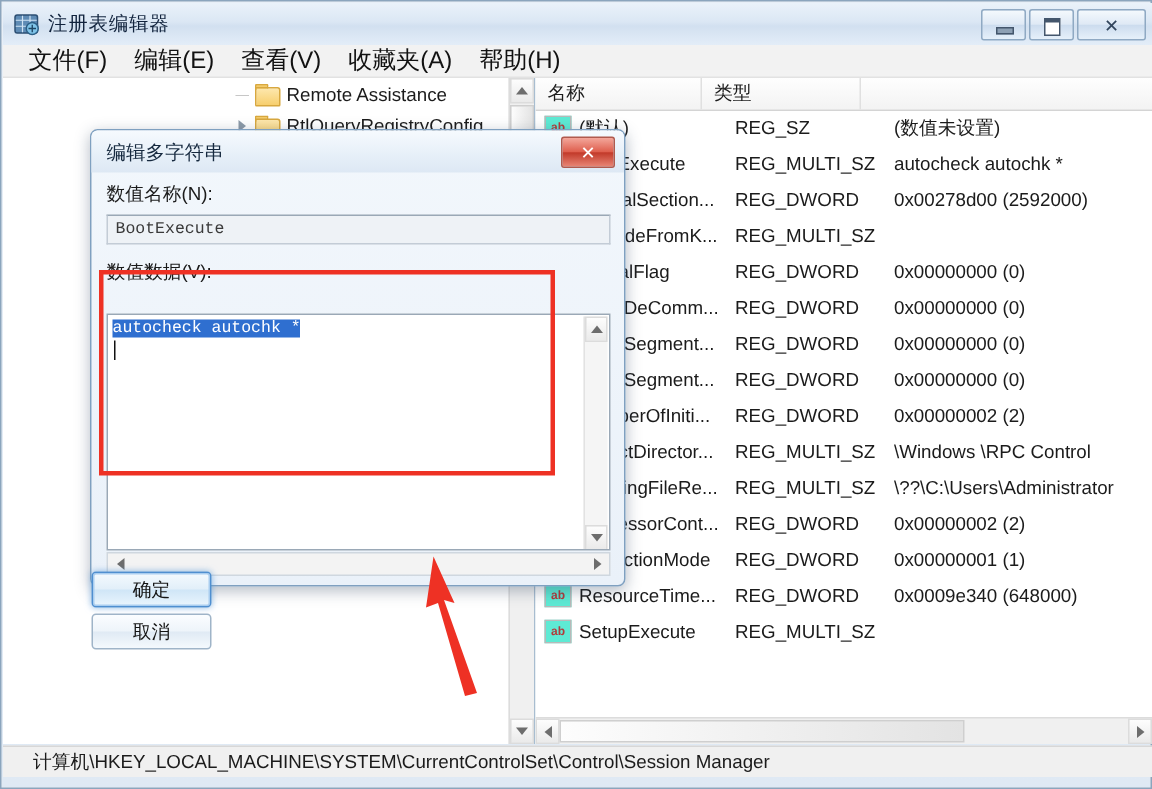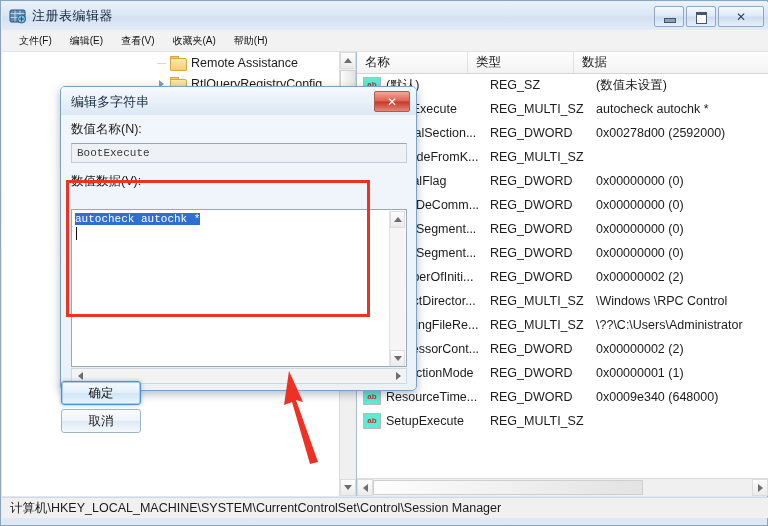--- a/index.html
+++ b/index.html
@@ -69,21 +69,21 @@
   .menubar {
     position: absolute; left: 1px; top: 29px;
     width: 766px; height: 22px;
     background: #f2f2f2;
     display: flex; align-items: center;
     padding-left: 8px;
     box-sizing: border-box;
     border-bottom: 1px solid #e2e2e2;
   }
   .menu-item {
-    font-size: 10px; color: #121212;
+    font-size: 16px; color: #121212;
     padding: 2px 9px;
     white-space: nowrap;
     cursor: default;
   }
 
   
   .content {
     position: absolute; left: 1px; top: 51px;
     width: 766px; height: 444px;
     background: #fff;
@@ -208,21 +208,21 @@
     display: flex; align-items: center;
   }
 
   
   .statusbar {
     position: absolute; left: 1px; top: 496px;
     width: 766px; height: 21px;
     background: #f0f0f0;
     border-top: 1px solid #d7d7d7;
     display: flex; align-items: center;
-    padding-left: 8px; box-sizing: border-box;
+    padding-left: 20px; box-sizing: border-box;
   }
   .status-text { font-size: 12.5px; color: #1b1b1b; white-space: nowrap; }
 
   
   .dialog {
     position: absolute; left: 60px; top: 86px;
     width: 357px; height: 305px;
     background: linear-gradient(to bottom, #f2f7fc 0%, #eaf1f9 100%);
     border: 1px solid #7fa0c0;
     border-radius: 5px;
@@ -451,21 +451,20 @@
           <div class="sb-arrow" style="position:absolute;bottom:0;left:0;">
               <span class="down"></span>
             </div>
         </div>
       </div>
 
       <div class="list-pane">
         <div class="list-header">
           <div class="hcell" style="width:111px;">名称</div>
           <div class="hcell" style="width:106px;">类型</div>
-          <div class="hcell" style="width:172px;border-right:none;">数据</div>
         </div>
         <div class="list-rows" id="list-rows">
             <div class="list-row">
               <div class="c-name">
                 <span class="ab-ico">ab</span>
                 <span>(默认)</span>
               </div>
               <div class="c-type">REG_SZ</div>
               <div class="c-data">(数值未设置)</div>
             </div>

